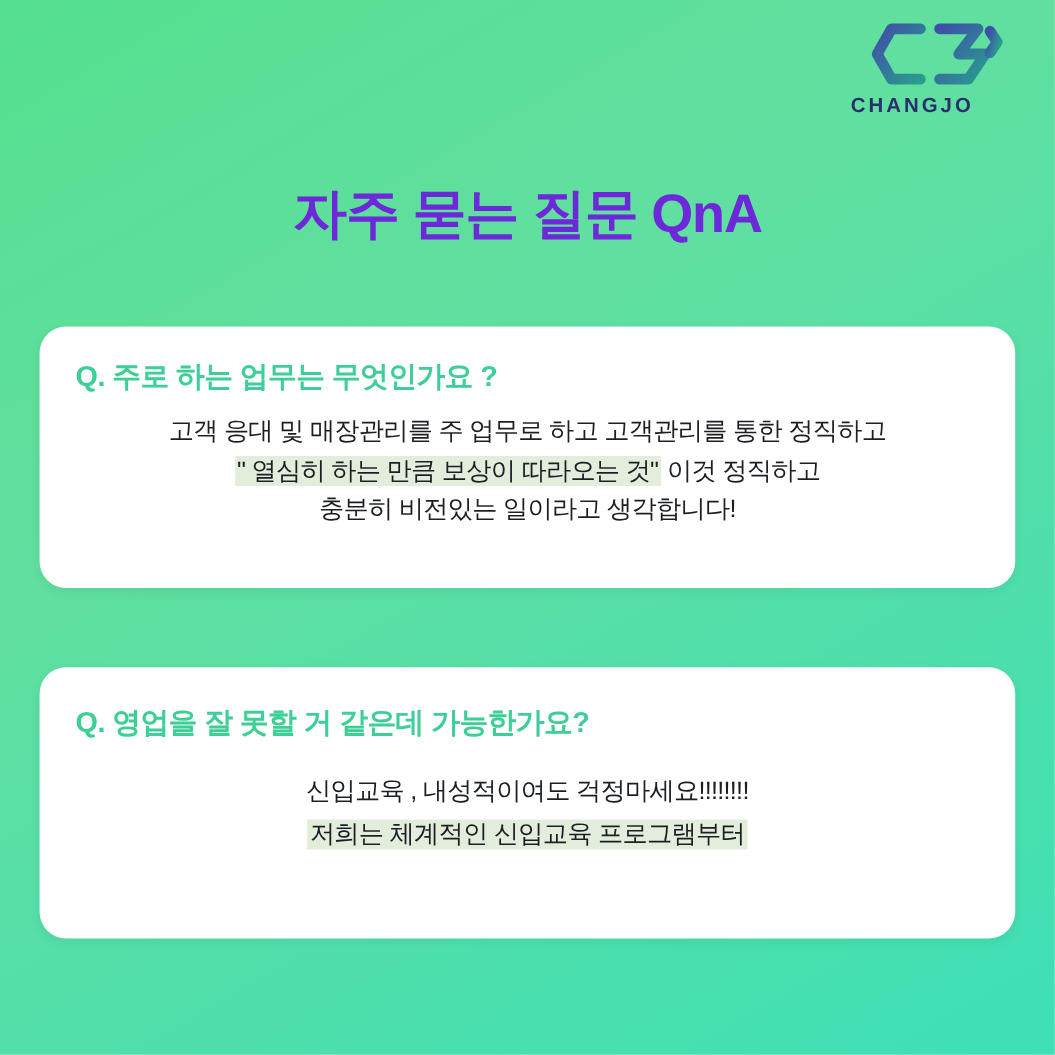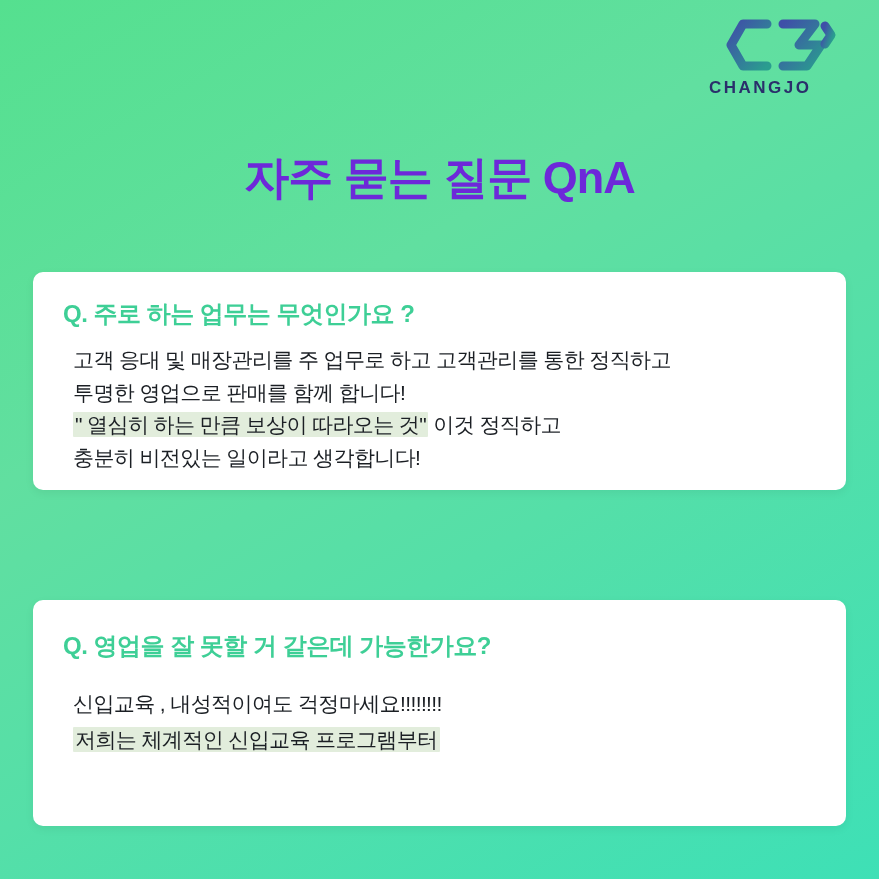--- a/index.html
+++ b/index.html
@@ -51,40 +51,41 @@
     letter-spacing: -1px;
     font-family: "Liberation Sans", "DejaVu Sans", sans-serif;
   }
 
   
   .card {
     position: absolute;
     left: 33px;
     width: 813px;
     background: #ffffff;
-    border-radius: 10px;
+    border-radius: 22px;
     box-shadow: 0 3px 10px rgba(0,0,0,0.06);
     box-sizing: border-box;
   }
   #card-1 { top: 272px; height: 218px; }
-  #card-2 { top: 556px; height: 226px; margin-top: 44px; }
+  #card-2 { top: 556px; height: 226px; }
 
   .question {
     margin: 0;
     padding: 26px 0 0 30px;
     font-size: 24px;
     font-weight: bold;
     color: #3ecf96;
     letter-spacing: -0.5px;
   }
   #card-2 .question { padding-top: 30px; }
 
   .answer {
     margin: 0;
     padding: 14px 40px 0 40px;
+    text-align: center;
     font-size: 21px;
     line-height: 1.55;
     color: #1b1f24;
     letter-spacing: -0.6px;
   }
   #card-2 .answer {
     padding-top: 24px;
     line-height: 1.7;
   }
   .answer .line { display: block; }
@@ -113,21 +114,20 @@
   </svg>
   <span class="logo-text">CHANGJO</span>
 </div>
 
 <h1 class="page-title">자주 묻는 질문 QnA</h1>
 
 <section class="card" id="card-1">
   <h2 class="question">Q. 주로 하는 업무는 무엇인가요 ?</h2>
   <p class="answer">
     <span class="line">고객 응대 및 매장관리를 주 업무로 하고 고객관리를 통한 정직하고</span>
-    <span class="line">투명한 영업으로 판매를 함께 합니다!</span>
     <span class="line"><span class="hl">" 열심히 하는 만큼 보상이 따라오는 것"</span><span> 이것 정직하고</span></span>
     <span class="line">충분히 비전있는 일이라고 생각합니다!</span>
   </p>
 </section>
 
 <section class="card" id="card-2">
   <h2 class="question">Q. 영업을 잘 못할 거 같은데 가능한가요?</h2>
   <p class="answer">
     <span class="line">신입교육 , 내성적이여도 걱정마세요!!!!!!!!</span>
     <span class="line"><span class="hl">저희는 체계적인 신입교육 프로그램부터</span></span>

